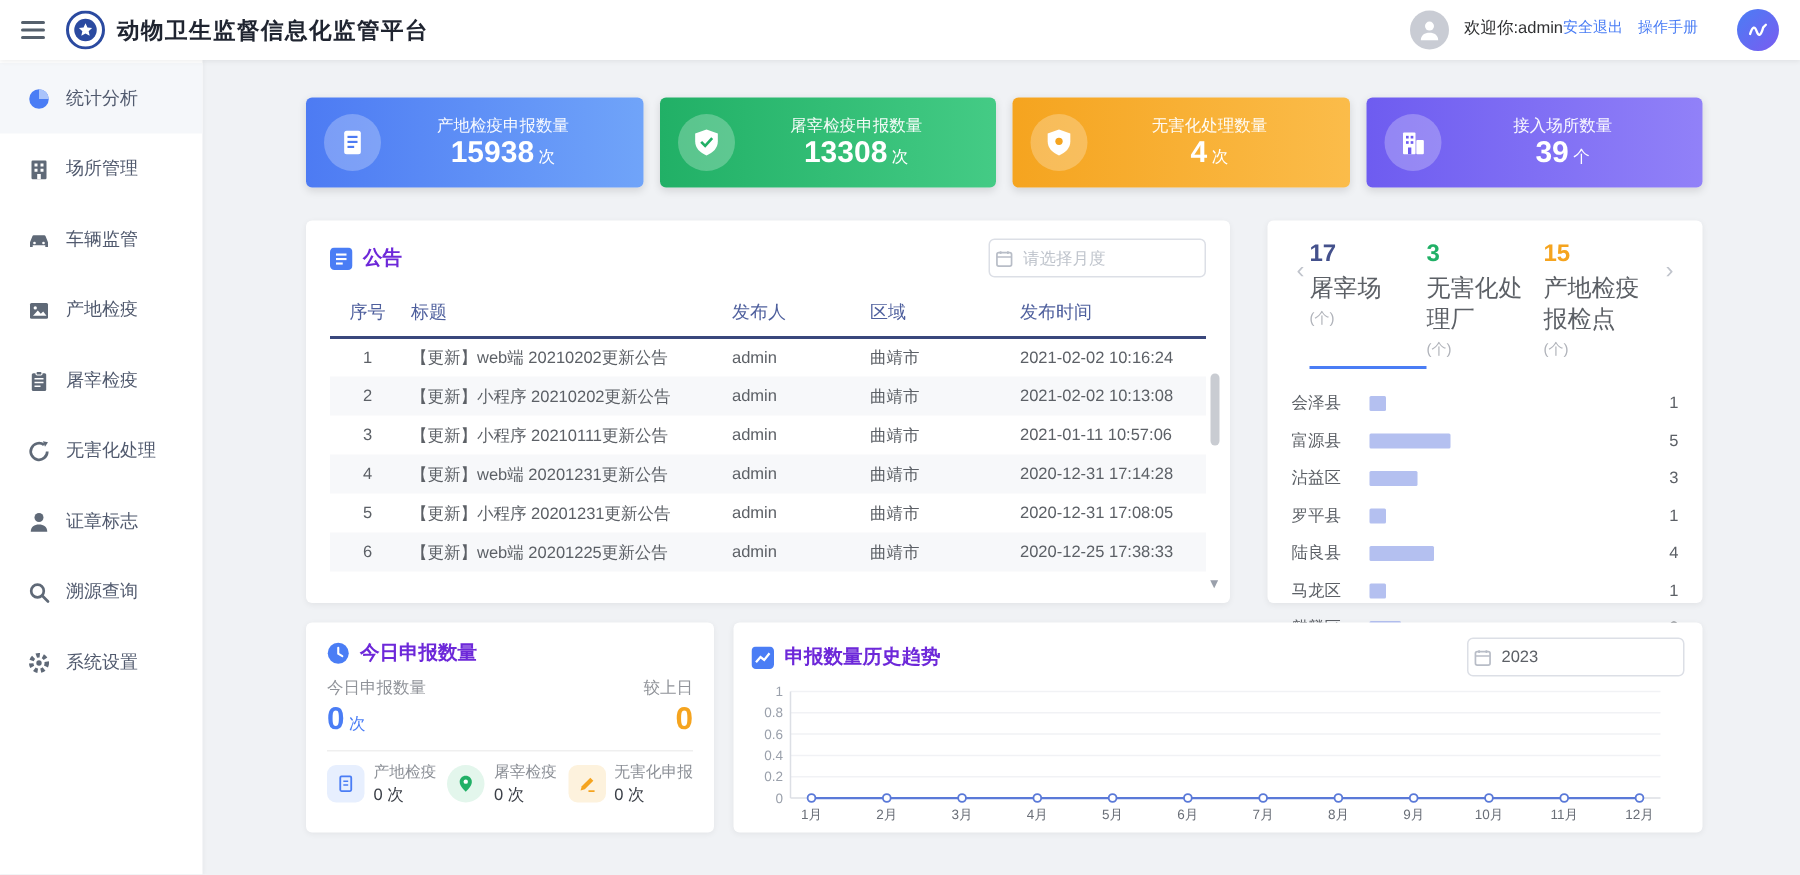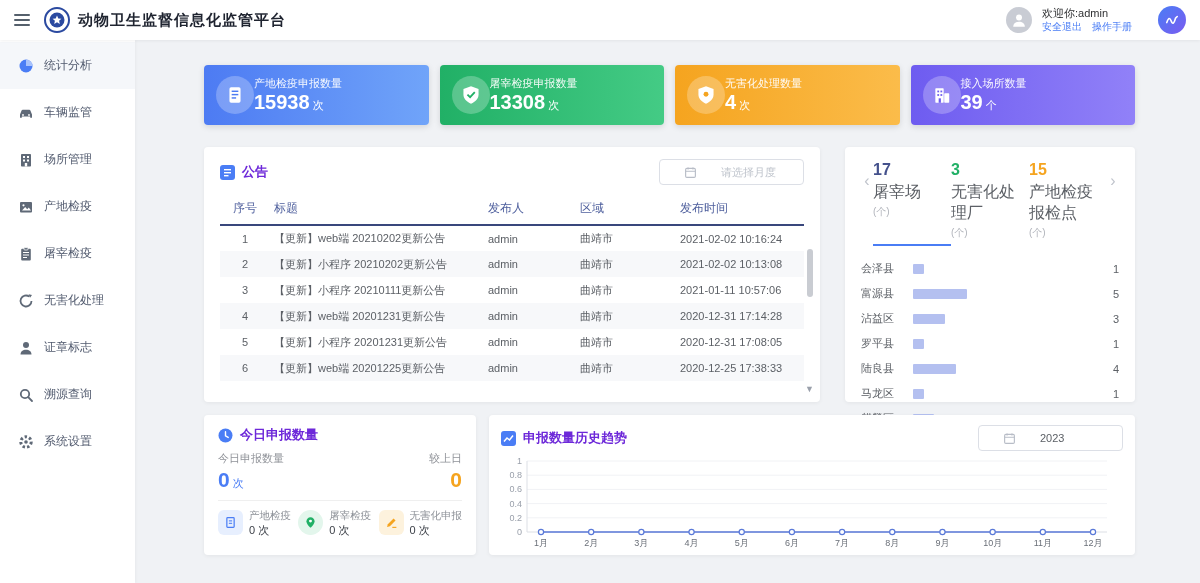--- a/index.html
+++ b/index.html
@@ -8,21 +8,21 @@
 
   
   .header { position:absolute; top:0; left:0; width:1200px; height:40px; background:#fff;
             display:flex; align-items:center; padding:0 14px; box-shadow:0 1px 3px rgba(0,0,0,.06); z-index:20; }
   .hamburger { width:16px; display:flex; flex-direction:column; gap:3px; cursor:pointer; }
   .hamburger span { height:2px; background:#55606c; border-radius:1px; }
   .logo { width:26px; height:26px; margin-left:14px; }
   .app-title { font-size:15px; font-weight:bold; color:#1f2430; margin-left:8px; letter-spacing:1px; }
   .header-right { margin-left:auto; display:flex; align-items:center; gap:10px; }
   .avatar { width:26px; height:26px; border-radius:50%; background:#c9ccd4; display:flex; align-items:center; justify-content:center; overflow:hidden; }
-  .user-block { display:flex; flex-direction:column; line-height:1.25; }
+  .user-block { display:flex; flex-direction:row; line-height:1.25; }
   .welcome { font-size:11px; color:#303133; }
   .user-links { display:flex; gap:10px; }
   .user-links span { font-size:10px; color:#4a7df5; cursor:pointer; }
   .brand-bubble { width:28px; height:28px; border-radius:50%; margin-left:16px;
                   background:linear-gradient(135deg,#4a7df5,#7a5cf0); display:flex; align-items:center; justify-content:center; }
 
   
   .sidebar { position:absolute; top:40px; left:0; width:135px; height:543px; background:#fff;
              box-shadow:1px 0 3px rgba(0,0,0,.04); z-index:10; padding-top:2px; }
   .side-item { height:47px; display:flex; align-items:center; gap:10px; padding-left:18px;
@@ -30,39 +30,39 @@
   .side-item.active { background:#f5f7fa; }
   .side-icon { width:16px; height:16px; display:flex; }
 
   
   .main { position:absolute; top:40px; left:135px; right:0; bottom:0; padding:25px 65px 0 69px; overflow:hidden; }
   .cards-row { display:flex; gap:11px; }
   .stat-card { flex:1; height:60px; border-radius:4px; display:flex; align-items:center; padding:0 12px; color:#fff;
                box-shadow:0 2px 6px rgba(0,0,0,.12); }
   .card-icon { width:38px; height:38px; border-radius:50%; background:rgba(255,255,255,.25);
                display:flex; align-items:center; justify-content:center; flex:none; }
-  .card-body { flex:1; display:flex; flex-direction:column; align-items:flex-start; }
+  .card-body { flex:1; display:flex; flex-direction:column; align-items:center; }
   .card-label { font-size:11px; opacity:.95; }
   .card-value { font-size:20px; font-weight:bold; line-height:1.15; }
   .card-unit { font-size:11px; font-weight:normal; margin-left:3px; }
   .accent-fill { fill:var(--accent,#4a7df5); }
   .accent-stroke { stroke:var(--accent,#4a7df5); }
 
   .panel { background:#fff; border-radius:4px; box-shadow:0 1px 4px rgba(0,0,0,.06); }
   .mid-row { display:flex; gap:25px; margin-top:22px; }
   .bottom-row { display:flex; gap:13px; margin-top:13px; }
 
   .panel-head { display:flex; align-items:center; justify-content:space-between; }
   .panel-title { display:flex; align-items:center; gap:7px; font-size:13px; font-weight:bold; color:#6d28d9; }
   .ticon { width:15px; height:15px; display:flex; }
 
   
   .ann-panel { width:616px; height:255px; padding:12px 16px; position:relative; }
-  .picker { display:flex; align-items:center; gap:24px; border:1px solid #dcdfe6; border-radius:4px;
-            height:26px; padding:0 24px; min-width:145px; background:#fff; cursor:pointer; }
+  .picker { display:flex; align-items:center; gap:6px; border:1px solid #dcdfe6; border-radius:4px;
+            height:26px; padding:0 3px; min-width:145px; background:#fff; cursor:pointer; }
   .picker .ph { font-size:11px; color:#bfc4cc; }
   .picker .val { font-size:11px; color:#5c6066; }
   .ann-table { width:100%; border-collapse:collapse; margin-top:8px; }
   .ann-table th { font-size:12px; color:#4e5f9d; text-align:left; font-weight:normal;
                   padding:7px 4px; border-bottom:2px solid #39477c; }
   .ann-table th.c-center { text-align:center; }
   .ann-table td { font-size:11px; color:#5c6066; height:26px; padding:0 4px; }
   .ann-table td.c-center { text-align:center; }
   .ann-table tbody tr:nth-child(even) { background:#f7f8fa; }
   .col-idx { width:50px; } .col-pub { width:92px; } .col-area { width:100px; } .col-time { width:128px; }
@@ -152,39 +152,39 @@
         <svg viewBox="0 0 16 16">
           <circle cx="8" cy="8" r="6.5" fill="#4a7df5"></circle>
           <path d="M8 8 V1.5 A6.5 6.5 0 0 1 14.5 8 Z" fill="#a9c3fb"></path>
         </svg>
       </span>
     <span class="side-label">统计分析</span>
   </div>
   <div class="side-item">
     <span class="side-icon">
         <svg viewBox="0 0 16 16">
-          <path d="M2 9.5 L3.6 5.5 C3.8 5 4.2 4.8 4.7 4.8 h6.6 c.5 0 .9.2 1.1.7 L14 9.5 v3.2 h-1.8 v-1.2 H3.8 v1.2 H2 Z" fill="#5f6977"></path>
-          <circle cx="5" cy="10" r=".9" fill="#fff"></circle>
-          <circle cx="11" cy="10" r=".9" fill="#fff"></circle>
-        </svg>
-      </span>
-    <span class="side-label">车辆监管</span>
-  </div>
-  <div class="side-item">
-    <span class="side-icon">
-        <svg viewBox="0 0 16 16">
           <rect x="3" y="2" width="10" height="12.5" rx=".8" fill="#5f6977"></rect>
           <rect x="5" y="4" width="2" height="2" fill="#fff"></rect>
           <rect x="9" y="4" width="2" height="2" fill="#fff"></rect>
           <rect x="5" y="7.5" width="2" height="2" fill="#fff"></rect>
           <rect x="9" y="7.5" width="2" height="2" fill="#fff"></rect>
           <rect x="6.8" y="11" width="2.4" height="3.5" fill="#fff"></rect>
         </svg>
       </span>
     <span class="side-label">场所管理</span>
+  </div>
+  <div class="side-item">
+    <span class="side-icon">
+        <svg viewBox="0 0 16 16">
+          <path d="M2 9.5 L3.6 5.5 C3.8 5 4.2 4.8 4.7 4.8 h6.6 c.5 0 .9.2 1.1.7 L14 9.5 v3.2 h-1.8 v-1.2 H3.8 v1.2 H2 Z" fill="#5f6977"></path>
+          <circle cx="5" cy="10" r=".9" fill="#fff"></circle>
+          <circle cx="11" cy="10" r=".9" fill="#fff"></circle>
+        </svg>
+      </span>
+    <span class="side-label">车辆监管</span>
   </div>
   <div class="side-item">
     <span class="side-icon">
         <svg viewBox="0 0 16 16">
           <rect x="2" y="3" width="12" height="10.5" rx="1" fill="#5f6977"></rect>
           <circle cx="5.5" cy="6.3" r="1.1" fill="#fff"></circle>
           <path d="M4 11.5 L7.2 8 l2 2.2 1.6-1.6 L13 11.5 Z" fill="#fff"></path>
         </svg>
       </span>
     <span class="side-label">产地检疫</span>

